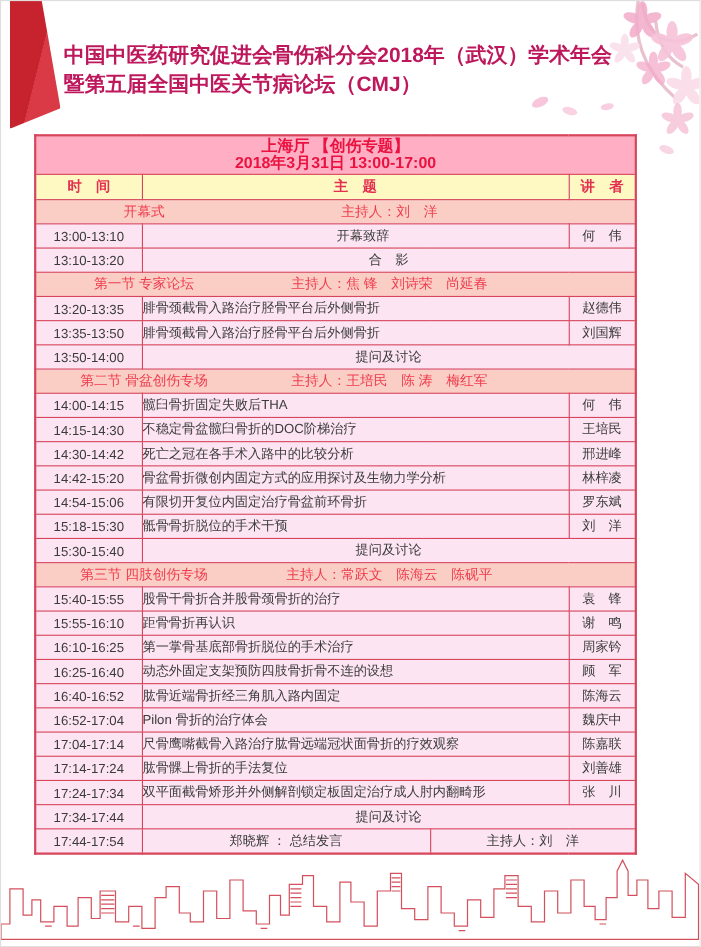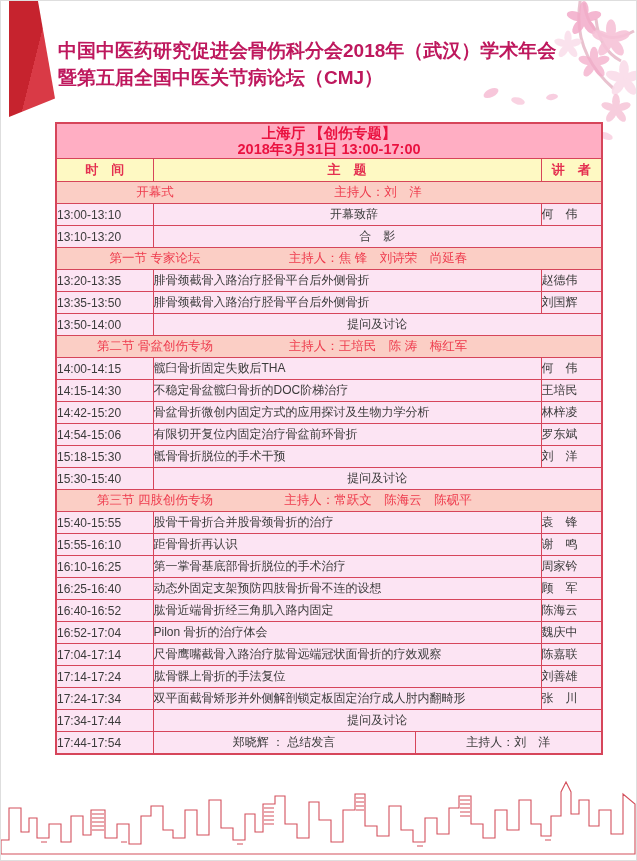--- a/index.html
+++ b/index.html
@@ -8,29 +8,29 @@
   
   .ribbon{position:absolute;left:8px;top:0;width:46px;height:116px;
           background:linear-gradient(104deg,#c6232e 54%,#d93a46 54%);
           clip-path:polygon(0 0,63% 0,100% 84%,0 100%);}
   
   .blossoms{position:absolute;top:0;right:0;pointer-events:none;}
   
   .title{position:absolute;left:57px;top:36px;width:520px;margin:0;
          font-size:19px;line-height:27px;font-weight:bold;color:#be185d;z-index:2;}
   
-  table.schedule{position:absolute;left:54px;top:121px;width:546px;z-index:3;
+  table.schedule{position:absolute;left:30px;top:121px;width:546px;z-index:3;
          border-collapse:collapse;table-layout:fixed;border:2px solid #d6455a;background:#fce4f3;}
   table.schedule td{border:1px solid #d6455a;padding:0;overflow:hidden;white-space:nowrap;}
   tr.band td{background:#ffaec3;color:#ea1240;font-weight:bold;font-size:14.5px;
              text-align:center;height:34px;line-height:16px;}
   tr.band .band-line{line-height:16px;}
   tr.cols td{background:#fef9c3;color:#e43050;font-weight:bold;font-size:13px;text-align:center;height:22px;}
   tr.item td{background:#fce4f3;height:21px;font-size:12px;color:#3b3b3b;}
-  td.time,td.speaker{}
+  td.time,td.speaker{text-align:center;}
   td.topic{text-align:left;padding-left:10px;}
   td.topic.center{text-align:center;padding-left:14px;margin-top:16px;}
   td.wide,td.split-left,td.split-right{text-align:center;}
   tr.section td{background:#fbcec5;color:#ee3b4d;font-weight:normal;font-size:12.5px;height:21px;}
   .sec-wrap{display:flex;width:100%;}
   .sec-title{width:36%;text-align:center;}
   .sec-host{width:46%;text-align:center;}
   
   .skyline{position:absolute;left:0;bottom:2px;z-index:1;}
 </style>
@@ -139,20 +139,25 @@
           <td class="time">14:00-14:15</td>
           <td class="topic" colspan="2">髋臼骨折固定失败后THA</td>
           <td class="speaker">何　伟</td>
         </tr>
         <tr class="item">
           <td class="time">14:15-14:30</td>
           <td class="topic" colspan="2">不稳定骨盆髋臼骨折的DOC阶梯治疗</td>
           <td class="speaker">王培民</td>
         </tr>
         <tr class="item">
+          <td class="time">14:30-14:42</td>
+          <td class="topic" colspan="2">死亡之冠在各手术入路中的比较分析</td>
+          <td class="speaker">邢进峰</td>
+        </tr>
+        <tr class="item">
           <td class="time">14:42-15:20</td>
           <td class="topic" colspan="2">骨盆骨折微创内固定方式的应用探讨及生物力学分析</td>
           <td class="speaker">林梓凌</td>
         </tr>
         <tr class="item">
           <td class="time">14:54-15:06</td>
           <td class="topic" colspan="2">有限切开复位内固定治疗骨盆前环骨折</td>
           <td class="speaker">罗东斌</td>
         </tr>
         <tr class="item">

